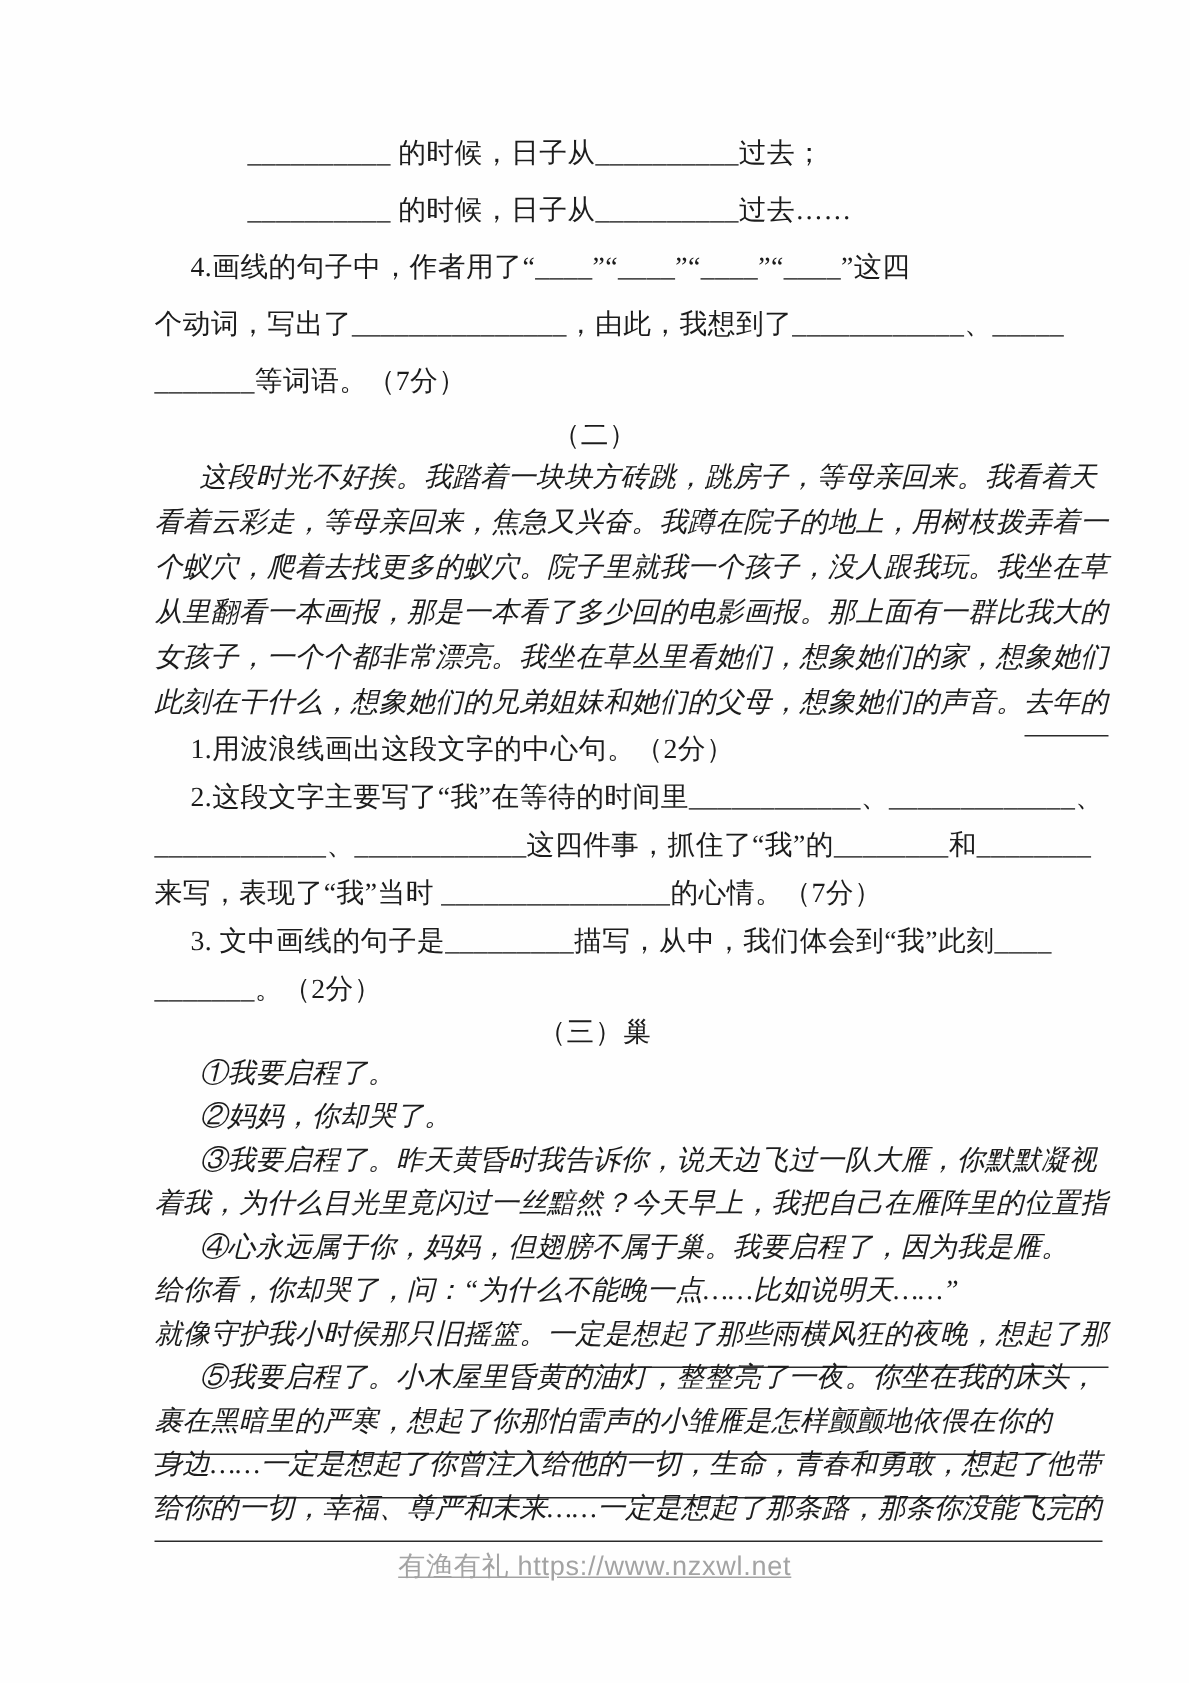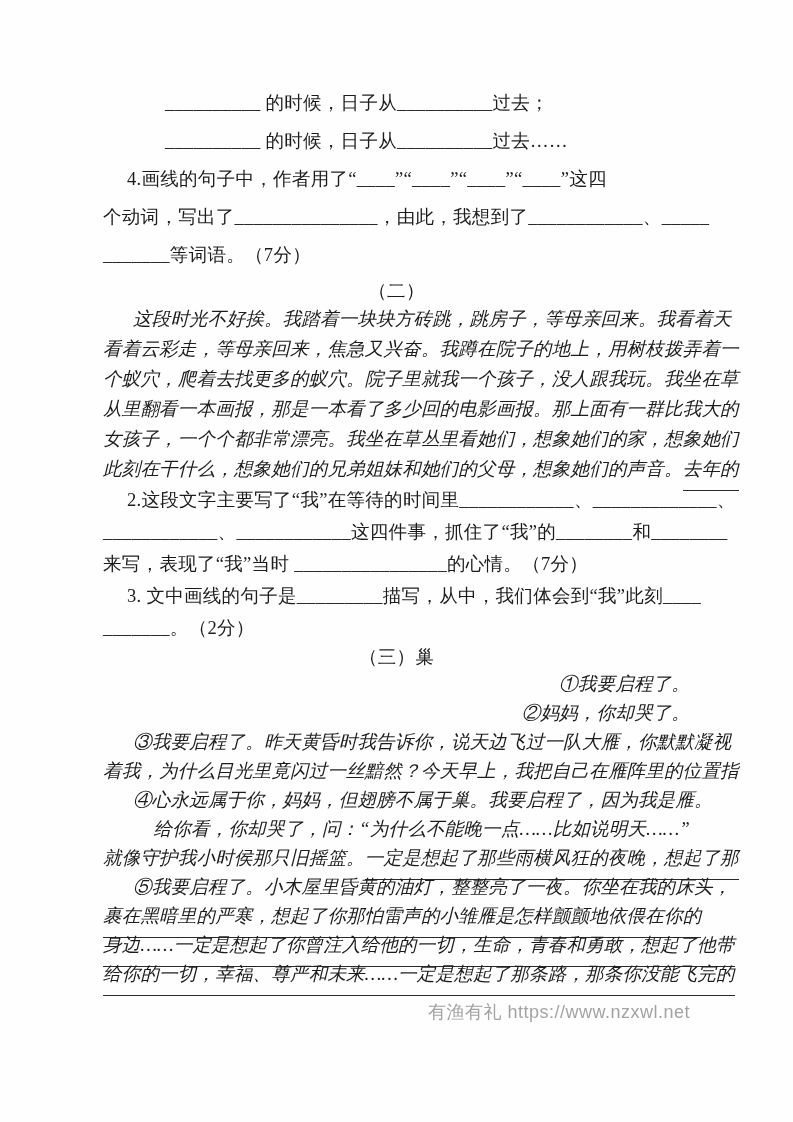--- a/index.html
+++ b/index.html
@@ -24,42 +24,42 @@
   }
   .qA { line-height: 38px; }   
   .qB { line-height: 32px; }   
   
   .k {
     font-family: "Liberation Serif", serif;
     font-style: italic;
     font-size: 18.5px;
     letter-spacing: 0.2px;
     white-space: nowrap;
-    text-align: right;
   }
   .kA { line-height: 30px; }   
   .kB { line-height: 29px; }   
   .fill-indent { padding-left: 62px; }
   .ind-q { text-indent: 24px; }
   .ind-k { text-indent: 30px; }
   .center { text-align: center; white-space: normal; }
   .title2 { line-height: 26px; margin-top: 4px; font-style: normal; }
   .title3 { line-height: 26px; font-style: normal; }
   .u {
     border-bottom: 1.5px solid #2a2a2a;
     padding-bottom: 11px;
   }
   .footer {
     margin-top: 12px;
-    text-align: right;
+    text-align: center;
     font-family: "Liberation Sans", sans-serif;
     font-size: 18px;
     line-height: 22px;
     color: #a3a3a3;
     letter-spacing: 0.5px;
+    text-decoration: underline;
   }
 </style>
 </head>
 <body>
 
 <div class="page">
 
   <div class="q qA fill-indent">__________ 的时候，日子从__________过去；</div>
   <div class="q qA fill-indent">__________ 的时候，日子从__________过去……</div>
 
@@ -69,20 +69,21 @@
 
   <div class="q center title2">（二）</div>
 
   <div class="k kA ind-k">这段时光不好挨。我踏着一块块方砖跳，跳房子，等母亲回来。我看着天</div>
   <div class="k kA">看着云彩走，等母亲回来，焦急又兴奋。我蹲在院子的地上，用树枝拨弄着一</div>
   <div class="k kA">个蚁穴，爬着去找更多的蚁穴。院子里就我一个孩子，没人跟我玩。我坐在草</div>
   <div class="k kA">从里翻看一本画报，那是一本看了多少回的电影画报。那上面有一群比我大的</div>
   <div class="k kA">女孩子，一个个都非常漂亮。我坐在草丛里看她们，想象她们的家，想象她们</div>
   <div class="k kA"><span>此刻在干什么，想象她们的兄弟姐妹和她们的父母，想象她们的声音。</span><span class="u">去年的</span></div>
 
+  <div class="q qB ind-q">1.用波浪线画出这段文字的中心句。（2分）</div>
   <div class="q qB ind-q">2.这段文字主要写了“我”在等待的时间里____________、_____________、</div>
   <div class="q qB">____________、____________这四件事，抓住了“我”的________和________</div>
   <div class="q qB">来写，表现了“我”当时 ________________的心情。（7分）</div>
   <div class="q qB ind-q">3. 文中画线的句子是_________描写，从中，我们体会到“我”此刻____</div>
   <div class="q qB">_______。（2分）</div>
 
   <div class="q center title3">（三）巢</div>
 
   <div class="k kB ind-k">①我要启程了。</div>
   <div class="k kB ind-k">②妈妈，你却哭了。</div>

